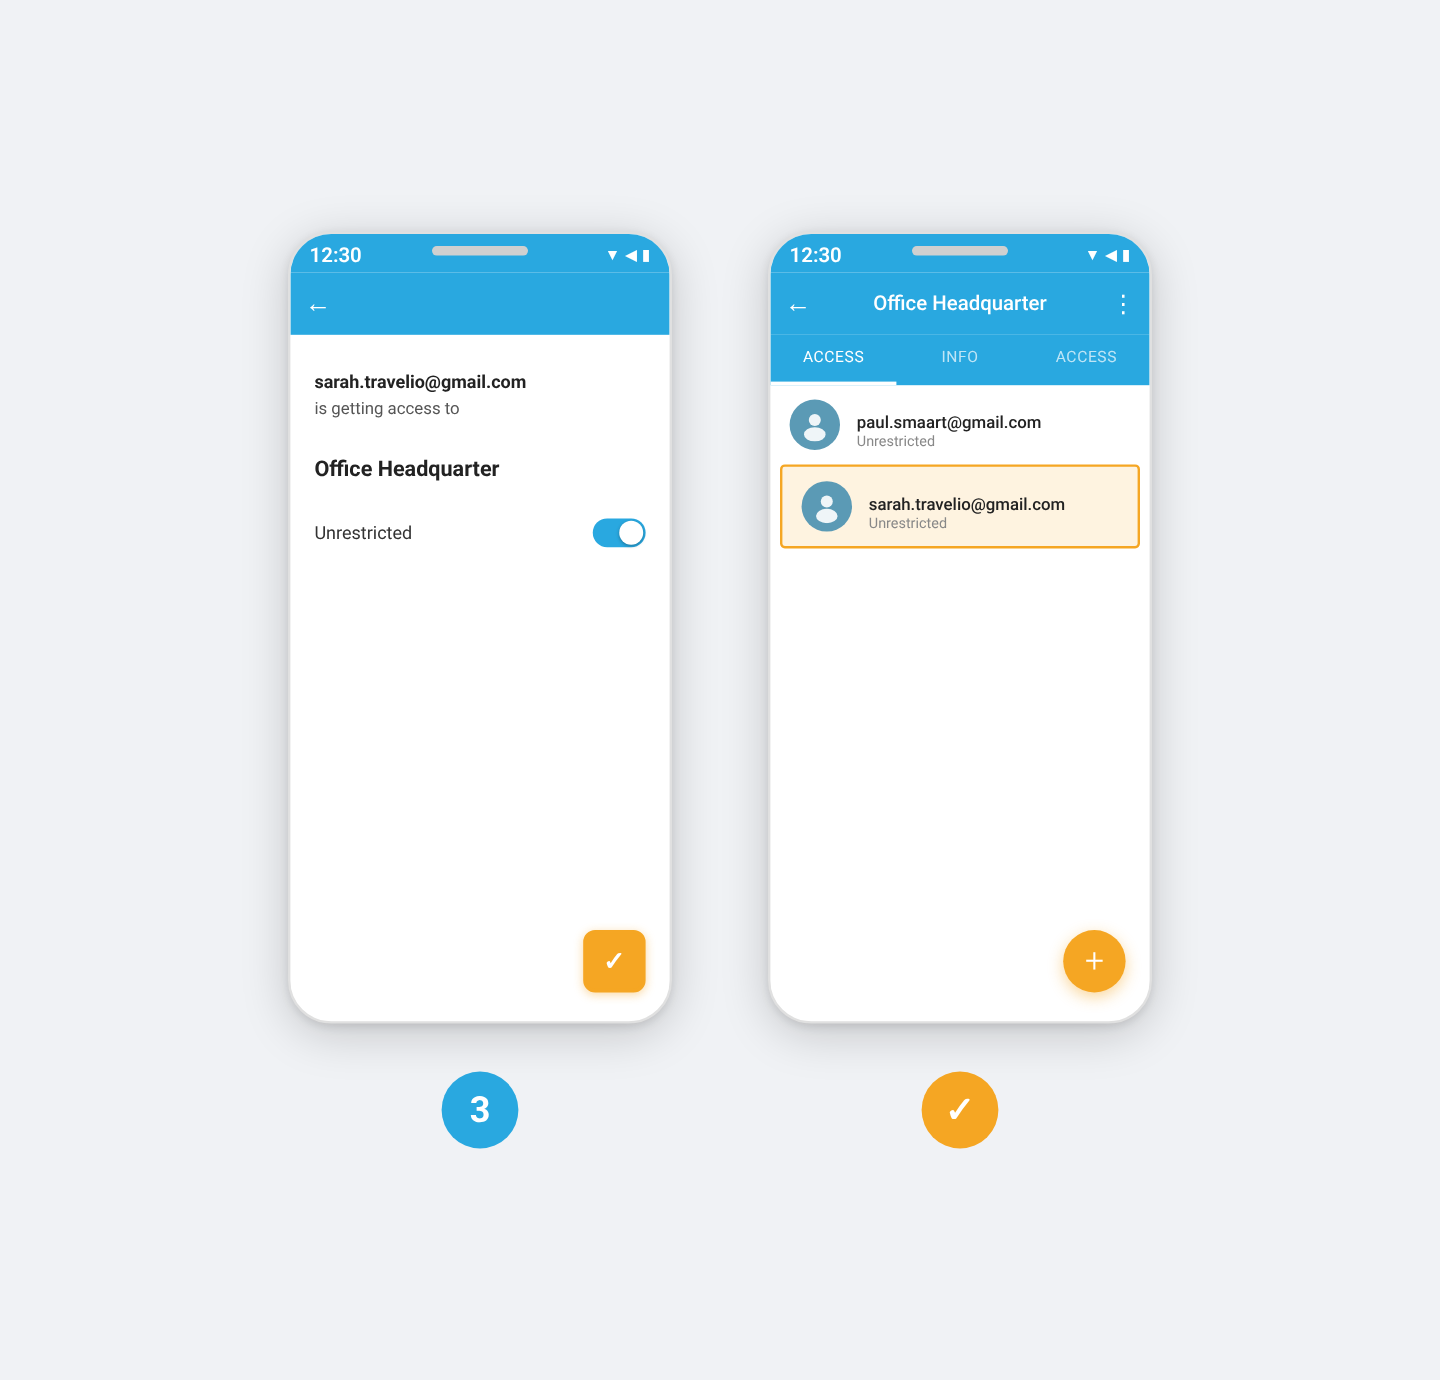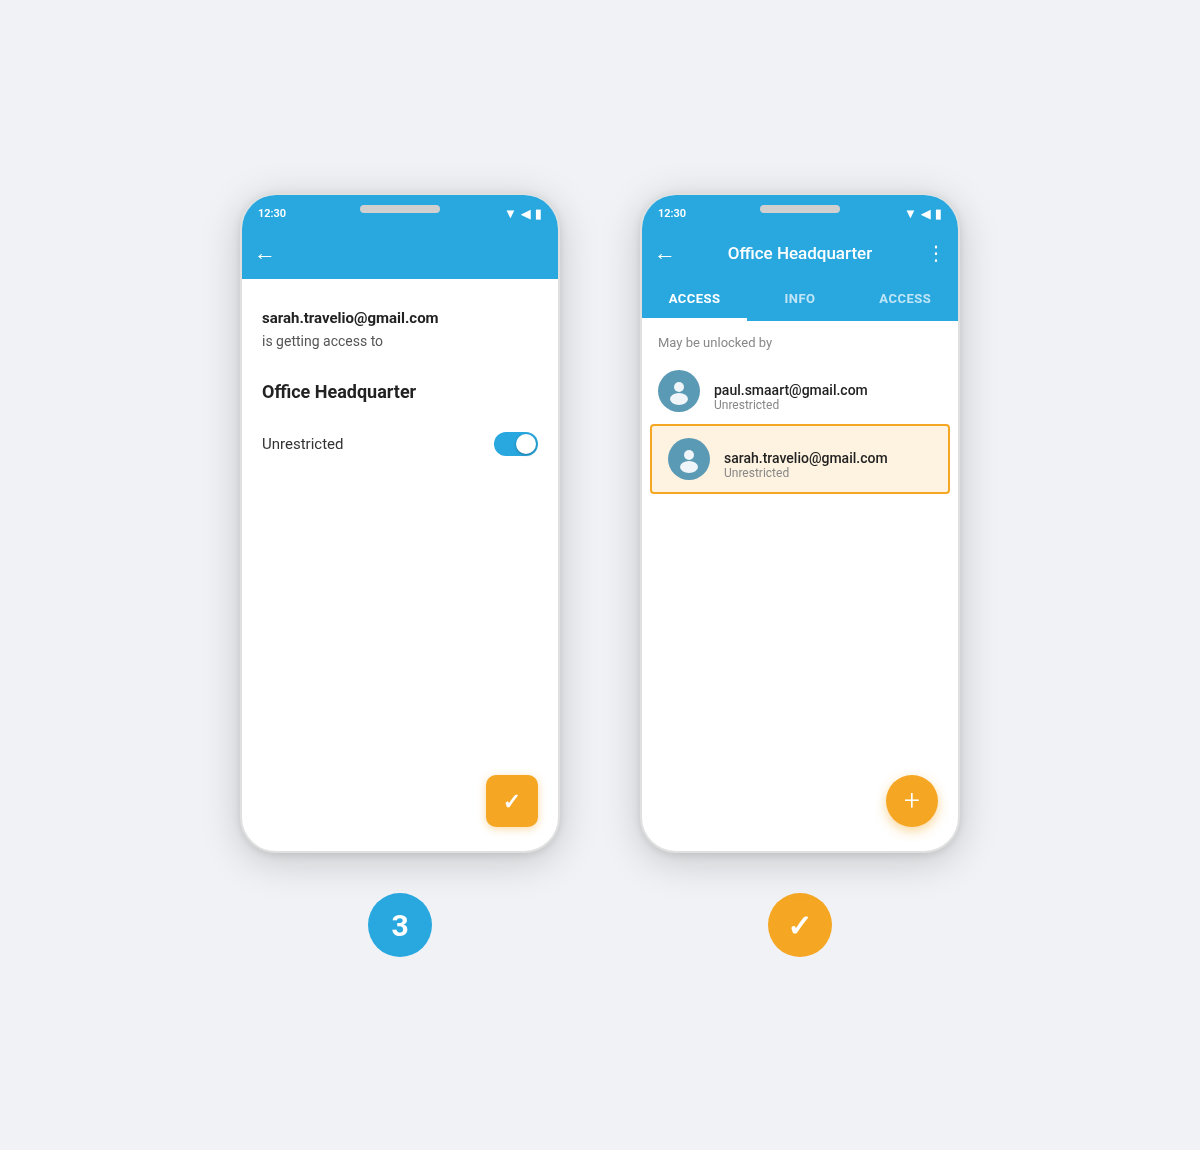--- a/index.html
+++ b/index.html
@@ -52,21 +52,21 @@
       background: #29a8e0;
       height: 32px;
       display: flex;
       align-items: center;
       justify-content: space-between;
       padding: 0 16px;
       padding-top: 4px;
     }
     .status-time {
       color: #fff;
-      font-size: 11px;
+      font-size: 17px;
       font-weight: 600;
     }
     .status-icons {
       display: flex;
       align-items: center;
       gap: 4px;
     }
     .status-icon {
       color: #fff;
       font-size: 13px;
@@ -208,21 +208,21 @@
       display: flex;
       height: 42px;
     }
     .tab-item {
       flex: 1;
       display: flex;
       align-items: center;
       justify-content: center;
       color: rgba(255,255,255,0.7);
       font-size: 13px;
-      font-weight: 700;
+      font-weight: 400;
       cursor: pointer;
       letter-spacing: 0.5px;
       border-bottom: 3px solid transparent;
     }
     .tab-item.active {
       color: #fff;
       border-bottom: 3px solid #fff;
     }
 
     
@@ -359,21 +359,20 @@
         </div>
         <div class="tab-item">
           <span>INFO</span>
         </div>
         <div class="tab-item" style="overflow:hidden">
           <span>ACCESS</span>
         </div>
       </div>
 
       <div>
-        <div class="may-unlocked">May be unlocked by</div>
 
         <div class="user-row">
           <div class="avatar">
             <svg viewBox="0 0 28 28" fill="none" xmlns="http://www.w3.org/2000/svg">
               <circle cx="14" cy="10" r="5" fill="#fff" opacity="0.9"></circle>
               <ellipse cx="14" cy="22" rx="9" ry="6" fill="#fff" opacity="0.9"></ellipse>
             </svg>
           </div>
           <div class="user-info">
             <div class="user-email">paul.smaart@gmail.com</div>

